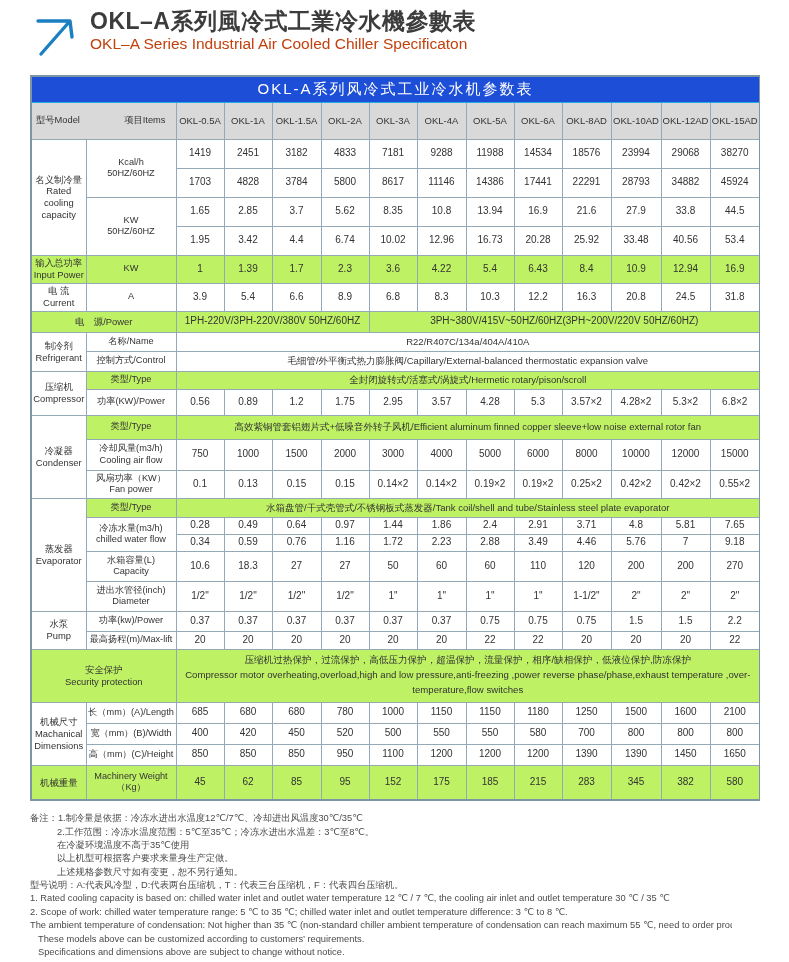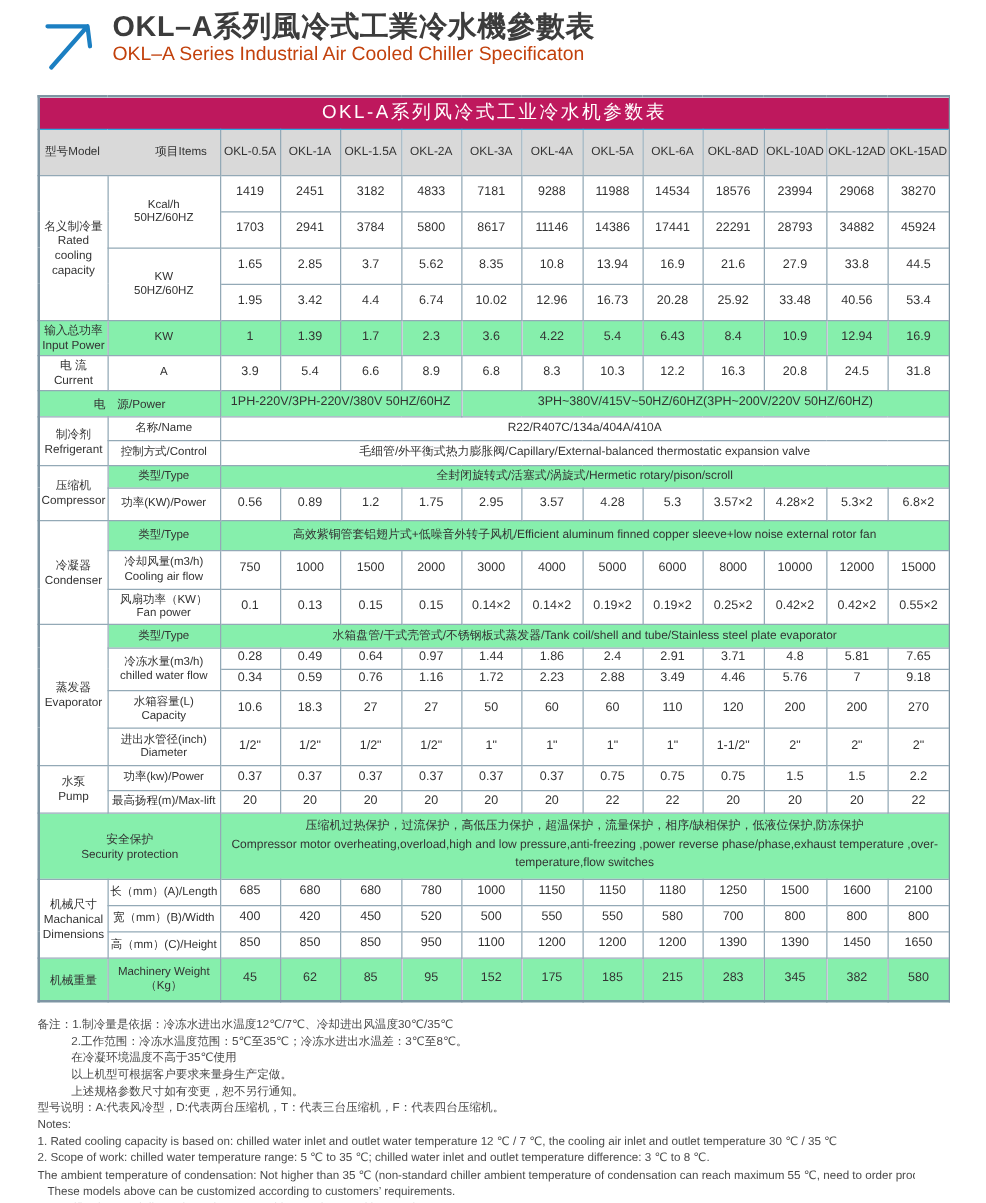--- a/index.html
+++ b/index.html
@@ -17,34 +17,34 @@
   
   table.spec{
     border-collapse:collapse;table-layout:fixed;width:729px;margin-top:13px;
     border:2px solid #7e95a3;
   }
   table.spec th,table.spec td{
     border:1px solid #93a9b6;font-weight:normal;text-align:center;vertical-align:middle;
     padding:0 1px;white-space:pre-line;line-height:1.25;overflow:hidden;color:#333;
   }
   tr.titlebar th{
-    background:#be185d;border-color:#29abe2;color:#fff;
+    background:#1d4ed8;border-color:#29abe2;color:#fff;
     font-size:15px;letter-spacing:2px;font-weight:500;height:25px;
   }
   tr.models{height:30px;}
   tr.models th{background:#d9d9d9;font-size:9.5px;}
   .corner{
     position:relative;
     background:linear-gradient(to bottom right,#d9d9d9 49.2%,#8fa5b2 49.2%,#8fa5b2 50.8%,#d9d9d9 50.8%);
   }
   .corner span{position:absolute;top:50%;transform:translateY(-50%);font-size:9.3px;}
   .corner .c-left{left:4px;}
   .corner .c-right{right:10px;}
   tbody tr{background:#fff;}
-  tbody tr.shaded th,tbody tr.shaded td{background:#86efac;}
+  tbody tr.shaded th,tbody tr.shaded td{background:#bef264;}
   th.cat{font-size:9.4px;}
   th.cat.keep-white{background:#fff;}
   th.lbl{font-size:9.2px;}
   td.val{font-size:10px;}
   td.fullcell{font-size:9.5px;}
   td.fullcell.left{text-align:center;padding:2px 6px;line-height:1.55;font-size:9.6px;}
   
   .notes{margin-top:11px;font-size:9.3px;color:#4a4a4a;line-height:1.44;}
   .note-line{white-space:nowrap;overflow:hidden;}
   .indent-0{padding-left:0;}
@@ -124,21 +124,21 @@
           <td class="val">9288</td>
           <td class="val">11988</td>
           <td class="val">14534</td>
           <td class="val">18576</td>
           <td class="val">23994</td>
           <td class="val">29068</td>
           <td class="val">38270</td>
         </tr>
         <tr style="height: 29px;">
           <td class="val">1703</td>
-          <td class="val">2941</td>
+          <td class="val">4828</td>
           <td class="val">3784</td>
           <td class="val">5800</td>
           <td class="val">8617</td>
           <td class="val">11146</td>
           <td class="val">14386</td>
           <td class="val">17441</td>
           <td class="val">22291</td>
           <td class="val">28793</td>
           <td class="val">34882</td>
           <td class="val">45924</td>
@@ -456,21 +456,20 @@
       </tbody>
   </table>
 
   <div class="notes" id="notes">
       <div class="note-line indent-0">备注：1.制冷量是依据：冷冻水进出水温度12℃/7℃、冷却进出风温度30℃/35℃</div>
       <div class="note-line indent-1">2.工作范围：冷冻水温度范围：5℃至35℃；冷冻水进出水温差：3℃至8℃。</div>
       <div class="note-line indent-1">在冷凝环境温度不高于35℃使用</div>
       <div class="note-line indent-1">以上机型可根据客户要求来量身生产定做。</div>
       <div class="note-line indent-1">上述规格参数尺寸如有变更，恕不另行通知。</div>
       <div class="note-line indent-0">型号说明：A:代表风冷型，D:代表两台压缩机，T：代表三台压缩机，F：代表四台压缩机。</div>
-      <div class="note-line indent-0">Notes:</div>
       <div class="note-line indent-0">1. Rated cooling capacity is based on: chilled water inlet and outlet water temperature 12 ℃ / 7 ℃, the cooling air inlet and outlet temperature 30 ℃ / 35 ℃</div>
       <div class="note-line indent-0">2. Scope of work: chilled water temperature range: 5 ℃ to 35 ℃; chilled water inlet and outlet temperature difference: 3 ℃ to 8 ℃.</div>
       <div class="note-line indent-0">The ambient temperature of condensation: Not higher than 35 ℃ (non-standard chiller ambient temperature of condensation can reach maximum 55 ℃, need to order production).</div>
       <div class="note-line indent-2">These models above can be customized according to customers’  requirements.</div>
       <div class="note-line indent-2">Specifications and dimensions above are subject to change without notice.</div>
     </div>
 
 </div>
 
 </body></html>

